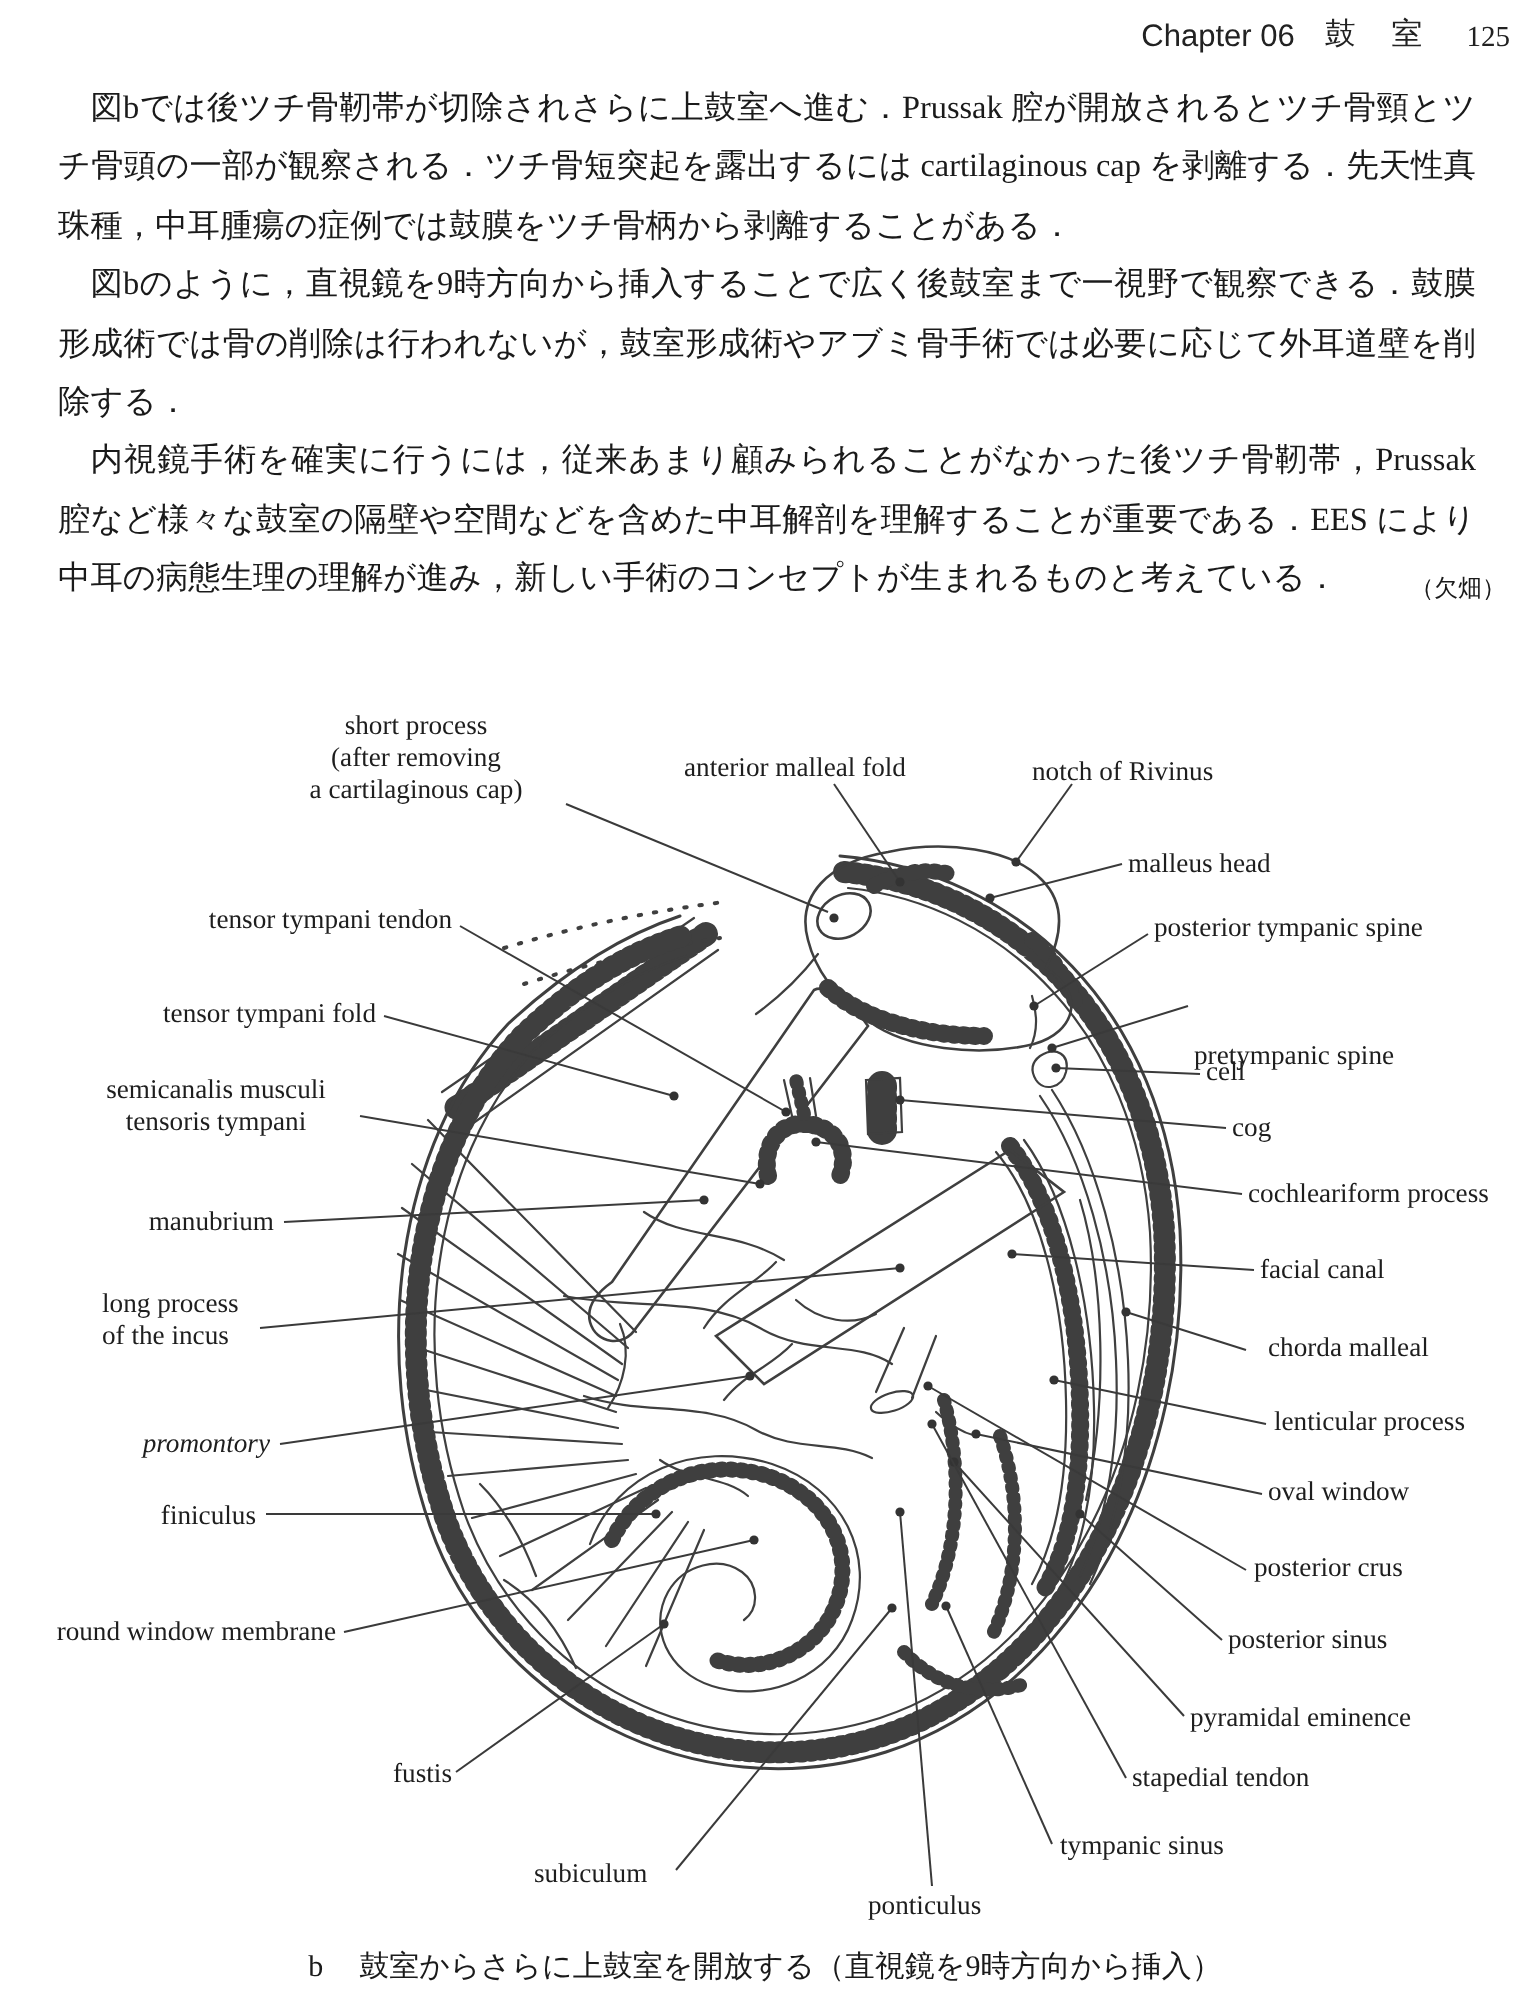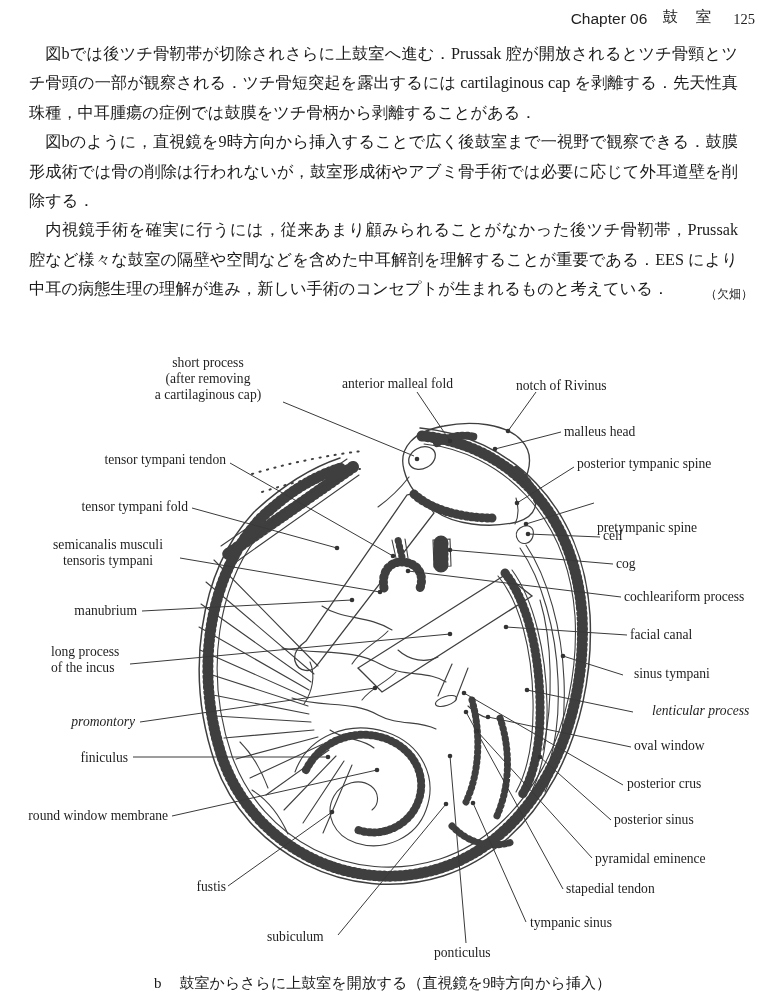--- a/index.html
+++ b/index.html
@@ -206,22 +206,22 @@
   </div>
   <div class="lbl" style="left:342px;top:376px;text-align:right;">anterior malleal fold</div>
   <div class="lbl" style="left:516px;top:378px;">notch of Rivinus</div>
   <div class="lbl" style="left:564px;top:424px;">malleus head</div>
   <div class="lbl" style="left:577px;top:456px;">posterior tympanic spine</div>
   <div class="lbl" style="left:597px;top:492px;margin-top:28px;">pretympanic spine</div>
   <div class="lbl" style="left:603px;top:528px;">cell</div>
   <div class="lbl" style="left:616px;top:556px;">cog</div>
   <div class="lbl" style="left:624px;top:589px;">cochleariform process</div>
   <div class="lbl" style="left:630px;top:627px;">facial canal</div>
-  <div class="lbl" style="left:634px;top:666px;">sinus tympani</div>
-  <div class="lbl" style="left:652px;top:703px;font-style:italic;">lenticular process</div>
+  <div class="lbl" style="left:634px;top:666px;">chorda malleal</div>
+  <div class="lbl" style="left:637px;top:703px;">lenticular process</div>
   <div class="lbl" style="left:634px;top:738px;">oval window</div>
   <div class="lbl" style="left:627px;top:776px;">posterior crus</div>
   <div class="lbl" style="left:614px;top:812px;">posterior sinus</div>
   <div class="lbl" style="left:595px;top:851px;">pyramidal eminence</div>
   <div class="lbl" style="left:566px;top:881px;">stapedial tendon</div>
   <div class="lbl" style="left:530px;top:915px;">tympanic sinus</div>
   <div class="lbl" style="left:434px;top:945px;">ponticulus</div>
   <div class="lbl" style="left:267px;top:929px;">subiculum</div>
   <div class="lbl r" style="left:180px;top:879px;width:46px;">fustis</div>
   <div class="lbl r" style="left:2px;top:808px;width:166px;">round window membrane</div>

